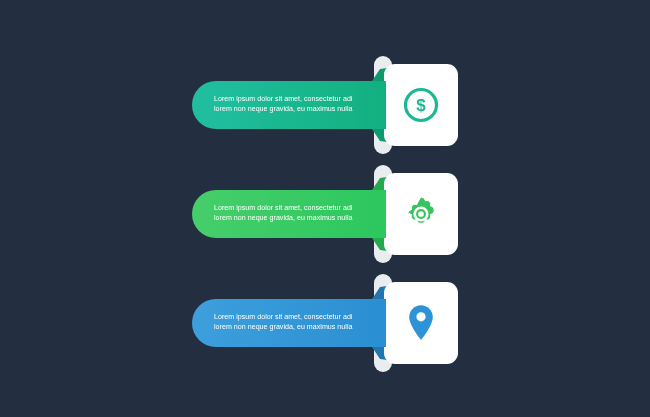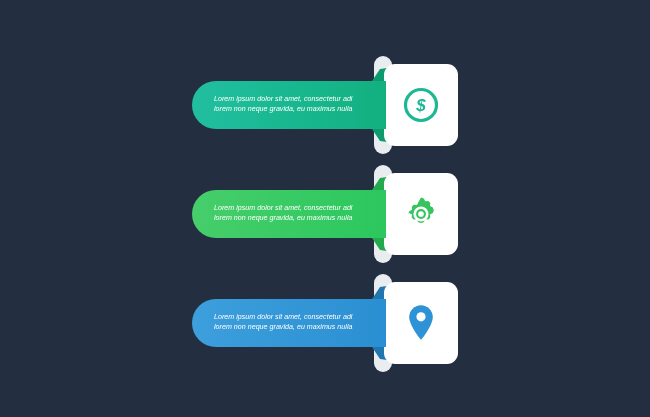--- a/index.html
+++ b/index.html
@@ -12,21 +12,21 @@
 
   body {
     background:#232E40;
     font-family:"Liberation Sans", sans-serif;
     position:relative;
   }
 
   .stage {
     position:absolute;
     left:0; top:0;
-    width:518px; height:417px;font-style:italic;
+    width:518px; height:417px;
   }
 
   
   .row {
     position:absolute;
     left:0;
     width:650px;
     height:110px;
   }
 

